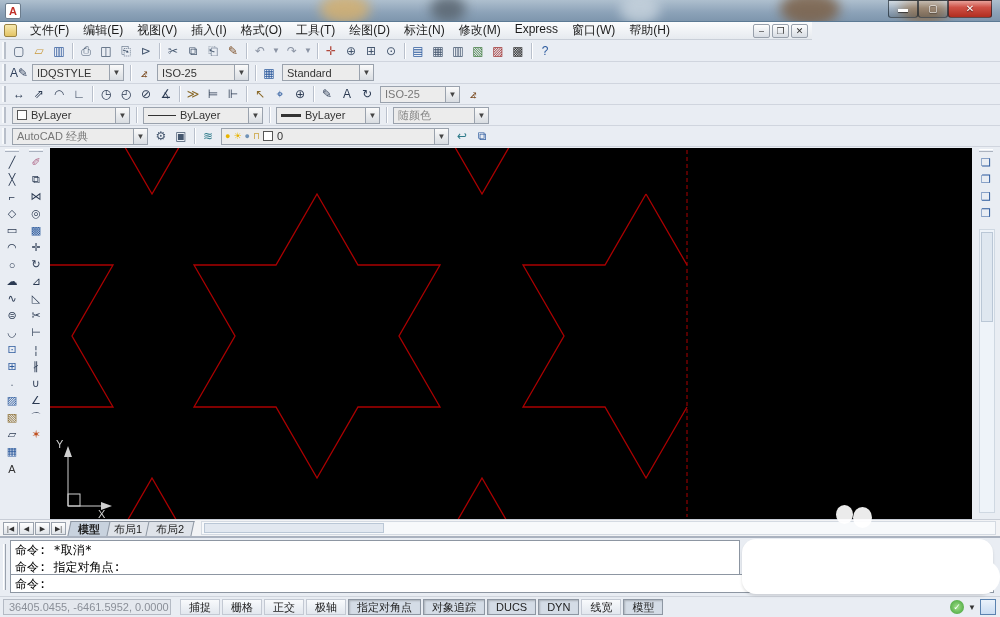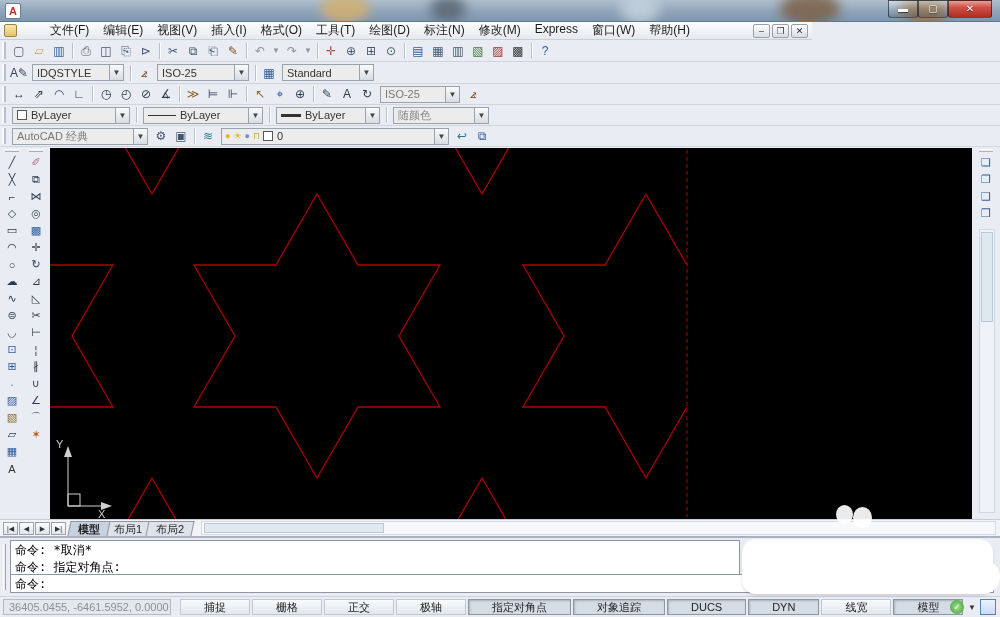--- a/index.html
+++ b/index.html
@@ -20,21 +20,21 @@
   .winbtns { position:absolute; right:8px; top:0; display:flex; }
   .winbtn { width:30px; height:18px; border:1px solid rgba(20,30,40,.65);
     background:linear-gradient(rgba(255,255,255,.45),rgba(255,255,255,.12) 45%,rgba(0,0,0,.12));
     color:#fff; font-size:10px; text-align:center; line-height:16px;
     border-radius:0 0 3px 3px; text-shadow:0 1px 1px rgba(0,0,0,.6); }
   .winbtn.close { width:44px; background:linear-gradient(#e8a199,#cf5146 40%,#b02e20); }
 
   
   .menubar { position:absolute; left:0; top:22px; width:812px; height:18px;
     background:linear-gradient(#fbfcfd,#e6eaef); border-bottom:1px solid #c9cfd8;
-    display:flex; align-items:center;gap:20px; }
+    display:flex; align-items:center; }
   .mdi-icon { width:13px; height:13px; margin:0 6px 0 4px;
     background:linear-gradient(#f7e9b0,#e3c465); border:1px solid #9a8342; border-radius:2px; }
   .menu-item { padding:1px 7px; color:#1b1b1b; font-size:12px; white-space:nowrap; }
   .mdibtns { position:absolute; right:4px; top:2px; display:flex; gap:2px; }
   .mdibtn { width:17px; height:14px; border:1px solid #98a0ab; background:linear-gradient(#fefefe,#d8dde4);
     font-size:9px; line-height:12px; text-align:center; color:#333; border-radius:2px; }
 
   
   .tbrow { position:absolute; left:0; width:1000px; background:#e9edf3;
     border-bottom:1px solid #d0d5de; display:flex; align-items:center; }
@@ -90,21 +90,21 @@
   .cmdhist { width:730px; height:34px; background:#fff; border:1px solid #8d96a2; border-bottom:none;
     font-family:"DejaVu Sans Mono",monospace; font-size:12px; color:#000; padding:1px 4px; overflow:hidden; }
   .cmdline { width:984px; height:19px; background:#fff; border:1px solid #8d96a2;
     font-family:"DejaVu Sans Mono",monospace; font-size:12px; color:#000; padding:1px 4px; }
 
   
   .status { position:absolute; left:0; top:596px; width:1000px; height:21px; background:#e9edf3;
     border-top:1px solid #cfd4dc; display:flex; align-items:center; padding:0 3px; }
   .coords { width:168px; height:16px; border:1px solid #b4bac4; background:#e4e8ee;
     color:#8a8f98; font-size:11px; padding:1px 5px; margin-right:8px; white-space:nowrap; }
-  .toggle { height:16px; margin:0 1px; padding:0 23px; font-size:11px; line-height:14px; color:#222;
+  .toggle { height:16px; margin:0 1px; padding:0 8px; font-size:11px; line-height:14px; color:#222;
     border:1px solid #c3c9d3; background:linear-gradient(#f8fafc,#e2e7ee); white-space:nowrap; }
   .toggle.on { border:1px solid #8d96a2; background:#d4dce6; box-shadow:inset 1px 1px 2px rgba(0,0,0,.2); }
   .tray { position:absolute; right:4px; top:2px; display:flex; align-items:center; gap:4px; }
   .tray-check { width:14px; height:14px; border-radius:50%; background:radial-gradient(#9fe08a,#3d9c32);
     color:#fff; font-size:9px; text-align:center; line-height:14px; }
   .tray-caret { font-size:8px; color:#333; }
   .cleanscreen { width:16px; height:16px; border:1px solid #5a82b0; background:linear-gradient(#eaf2fb,#c9dcf2); }
 
   
   .blob-dot { position:absolute; background:#fff; border-radius:50%; opacity:.92; z-index:40; }

